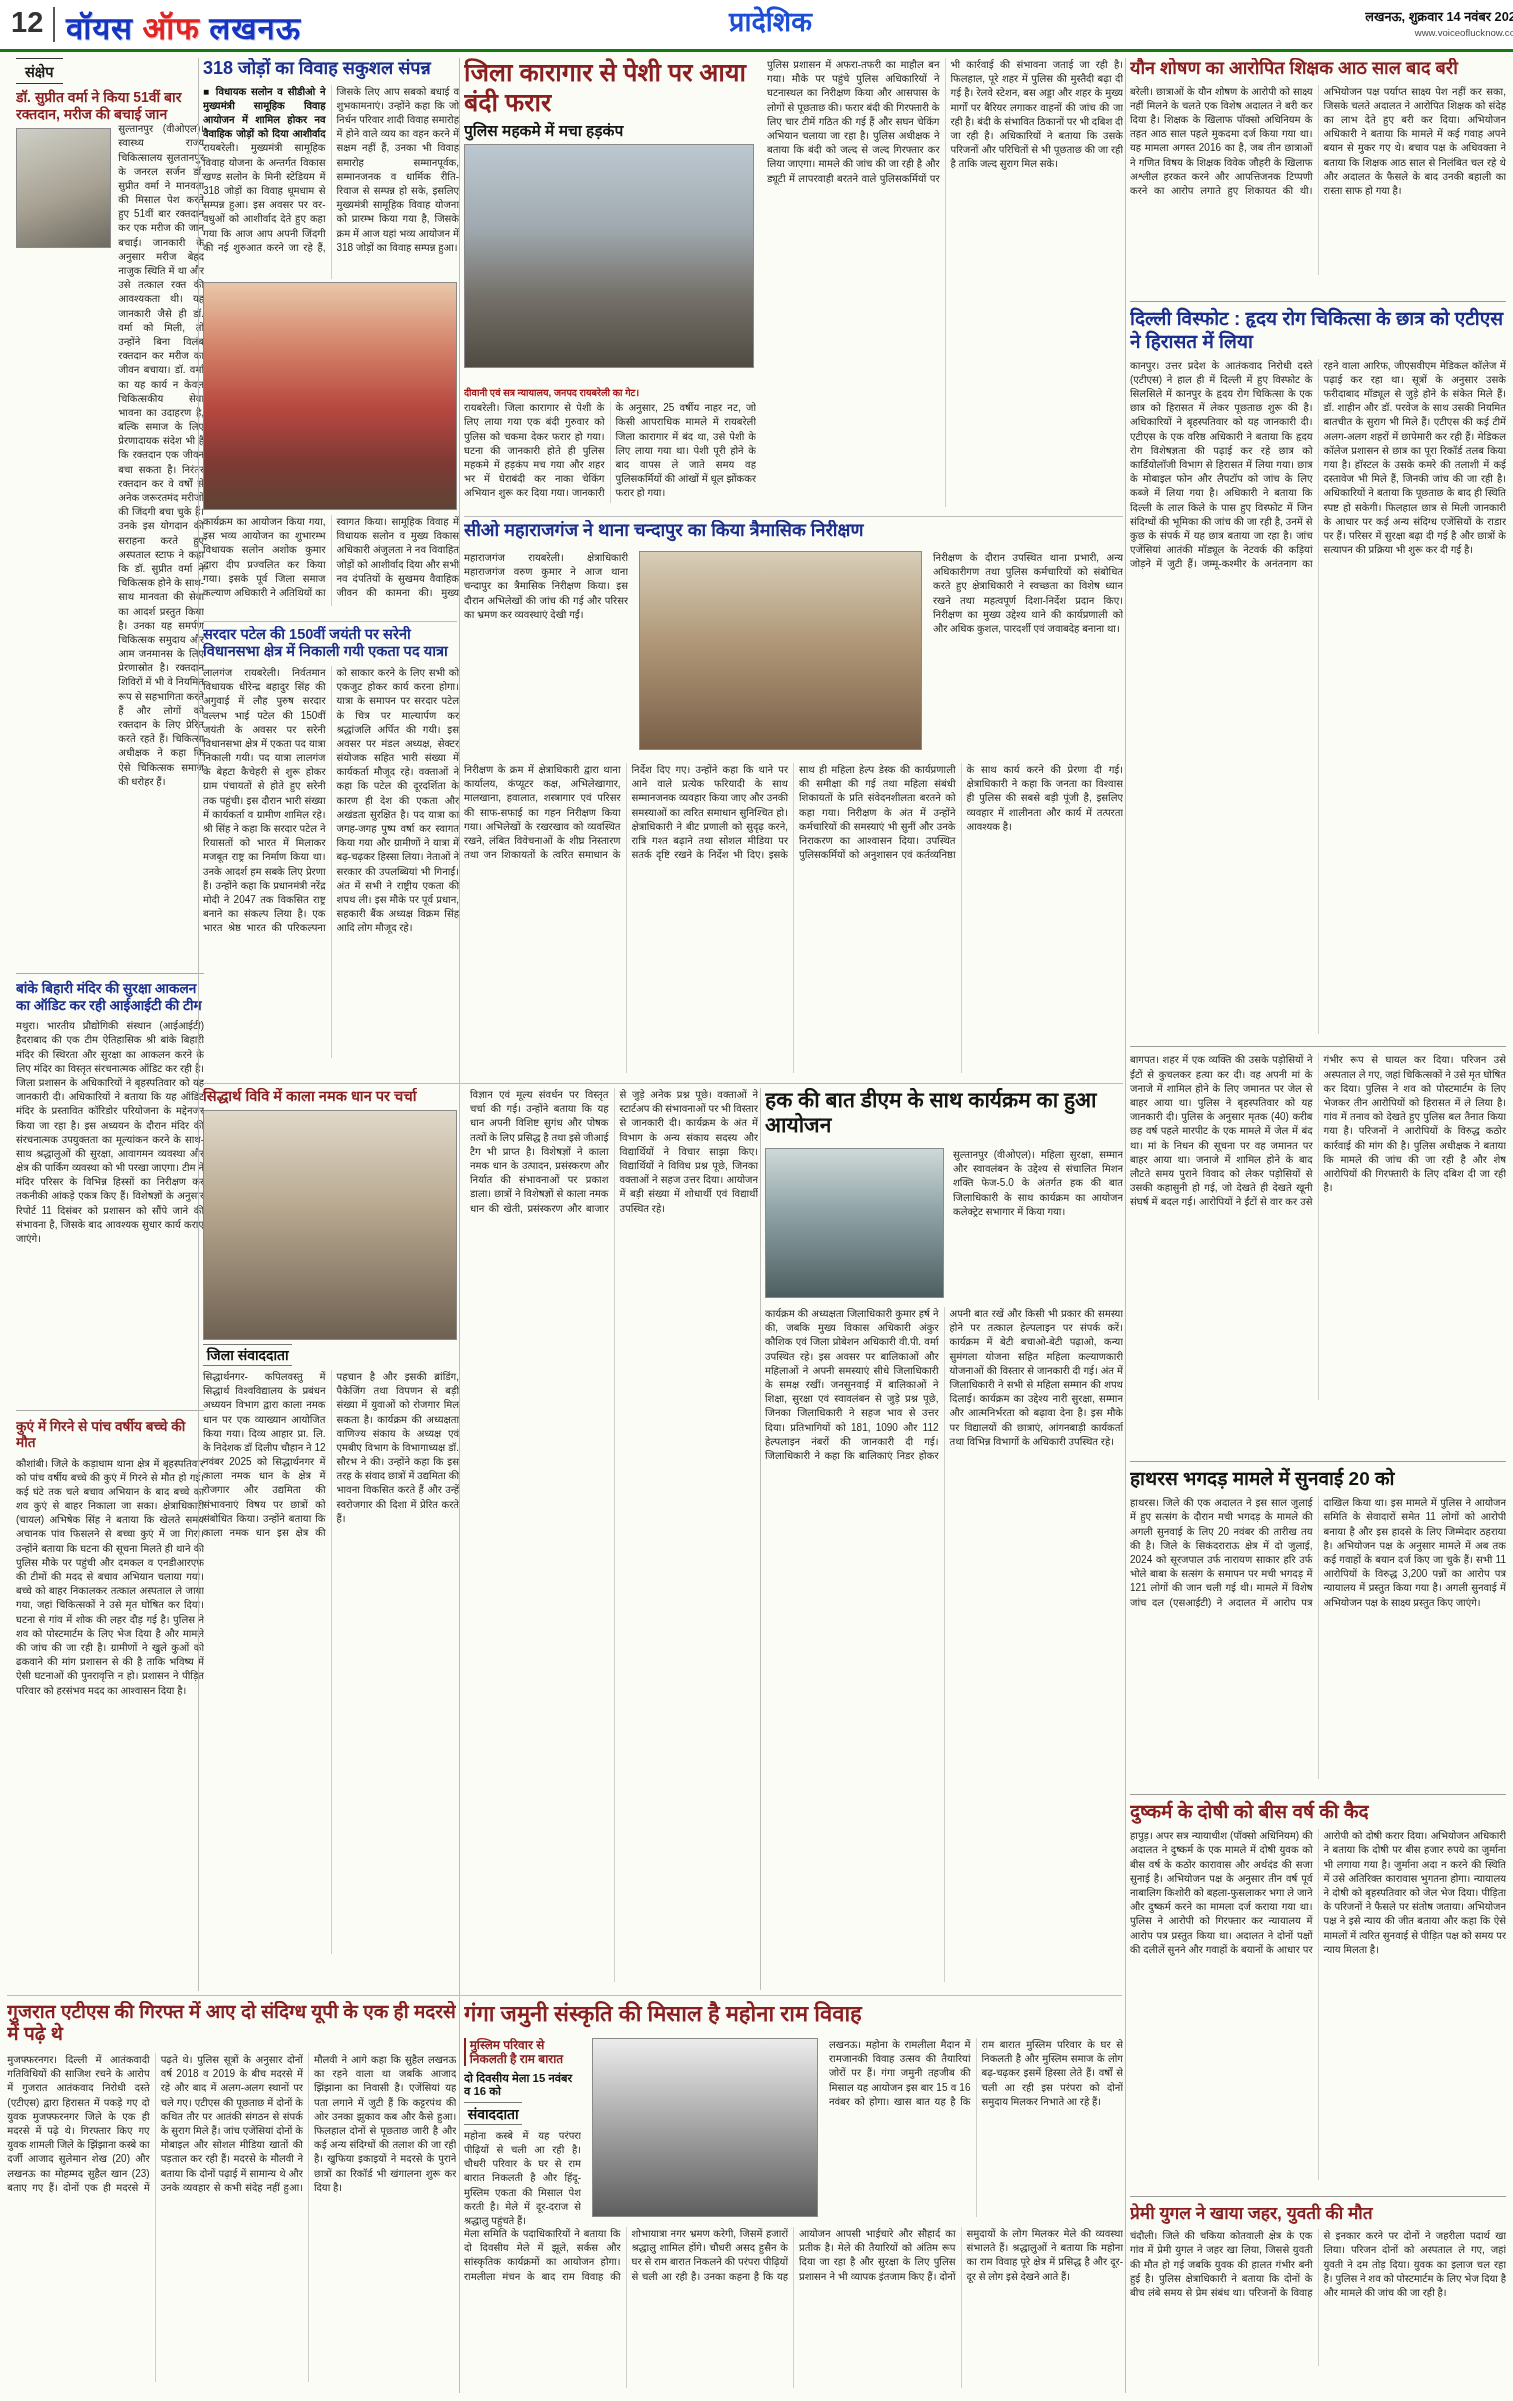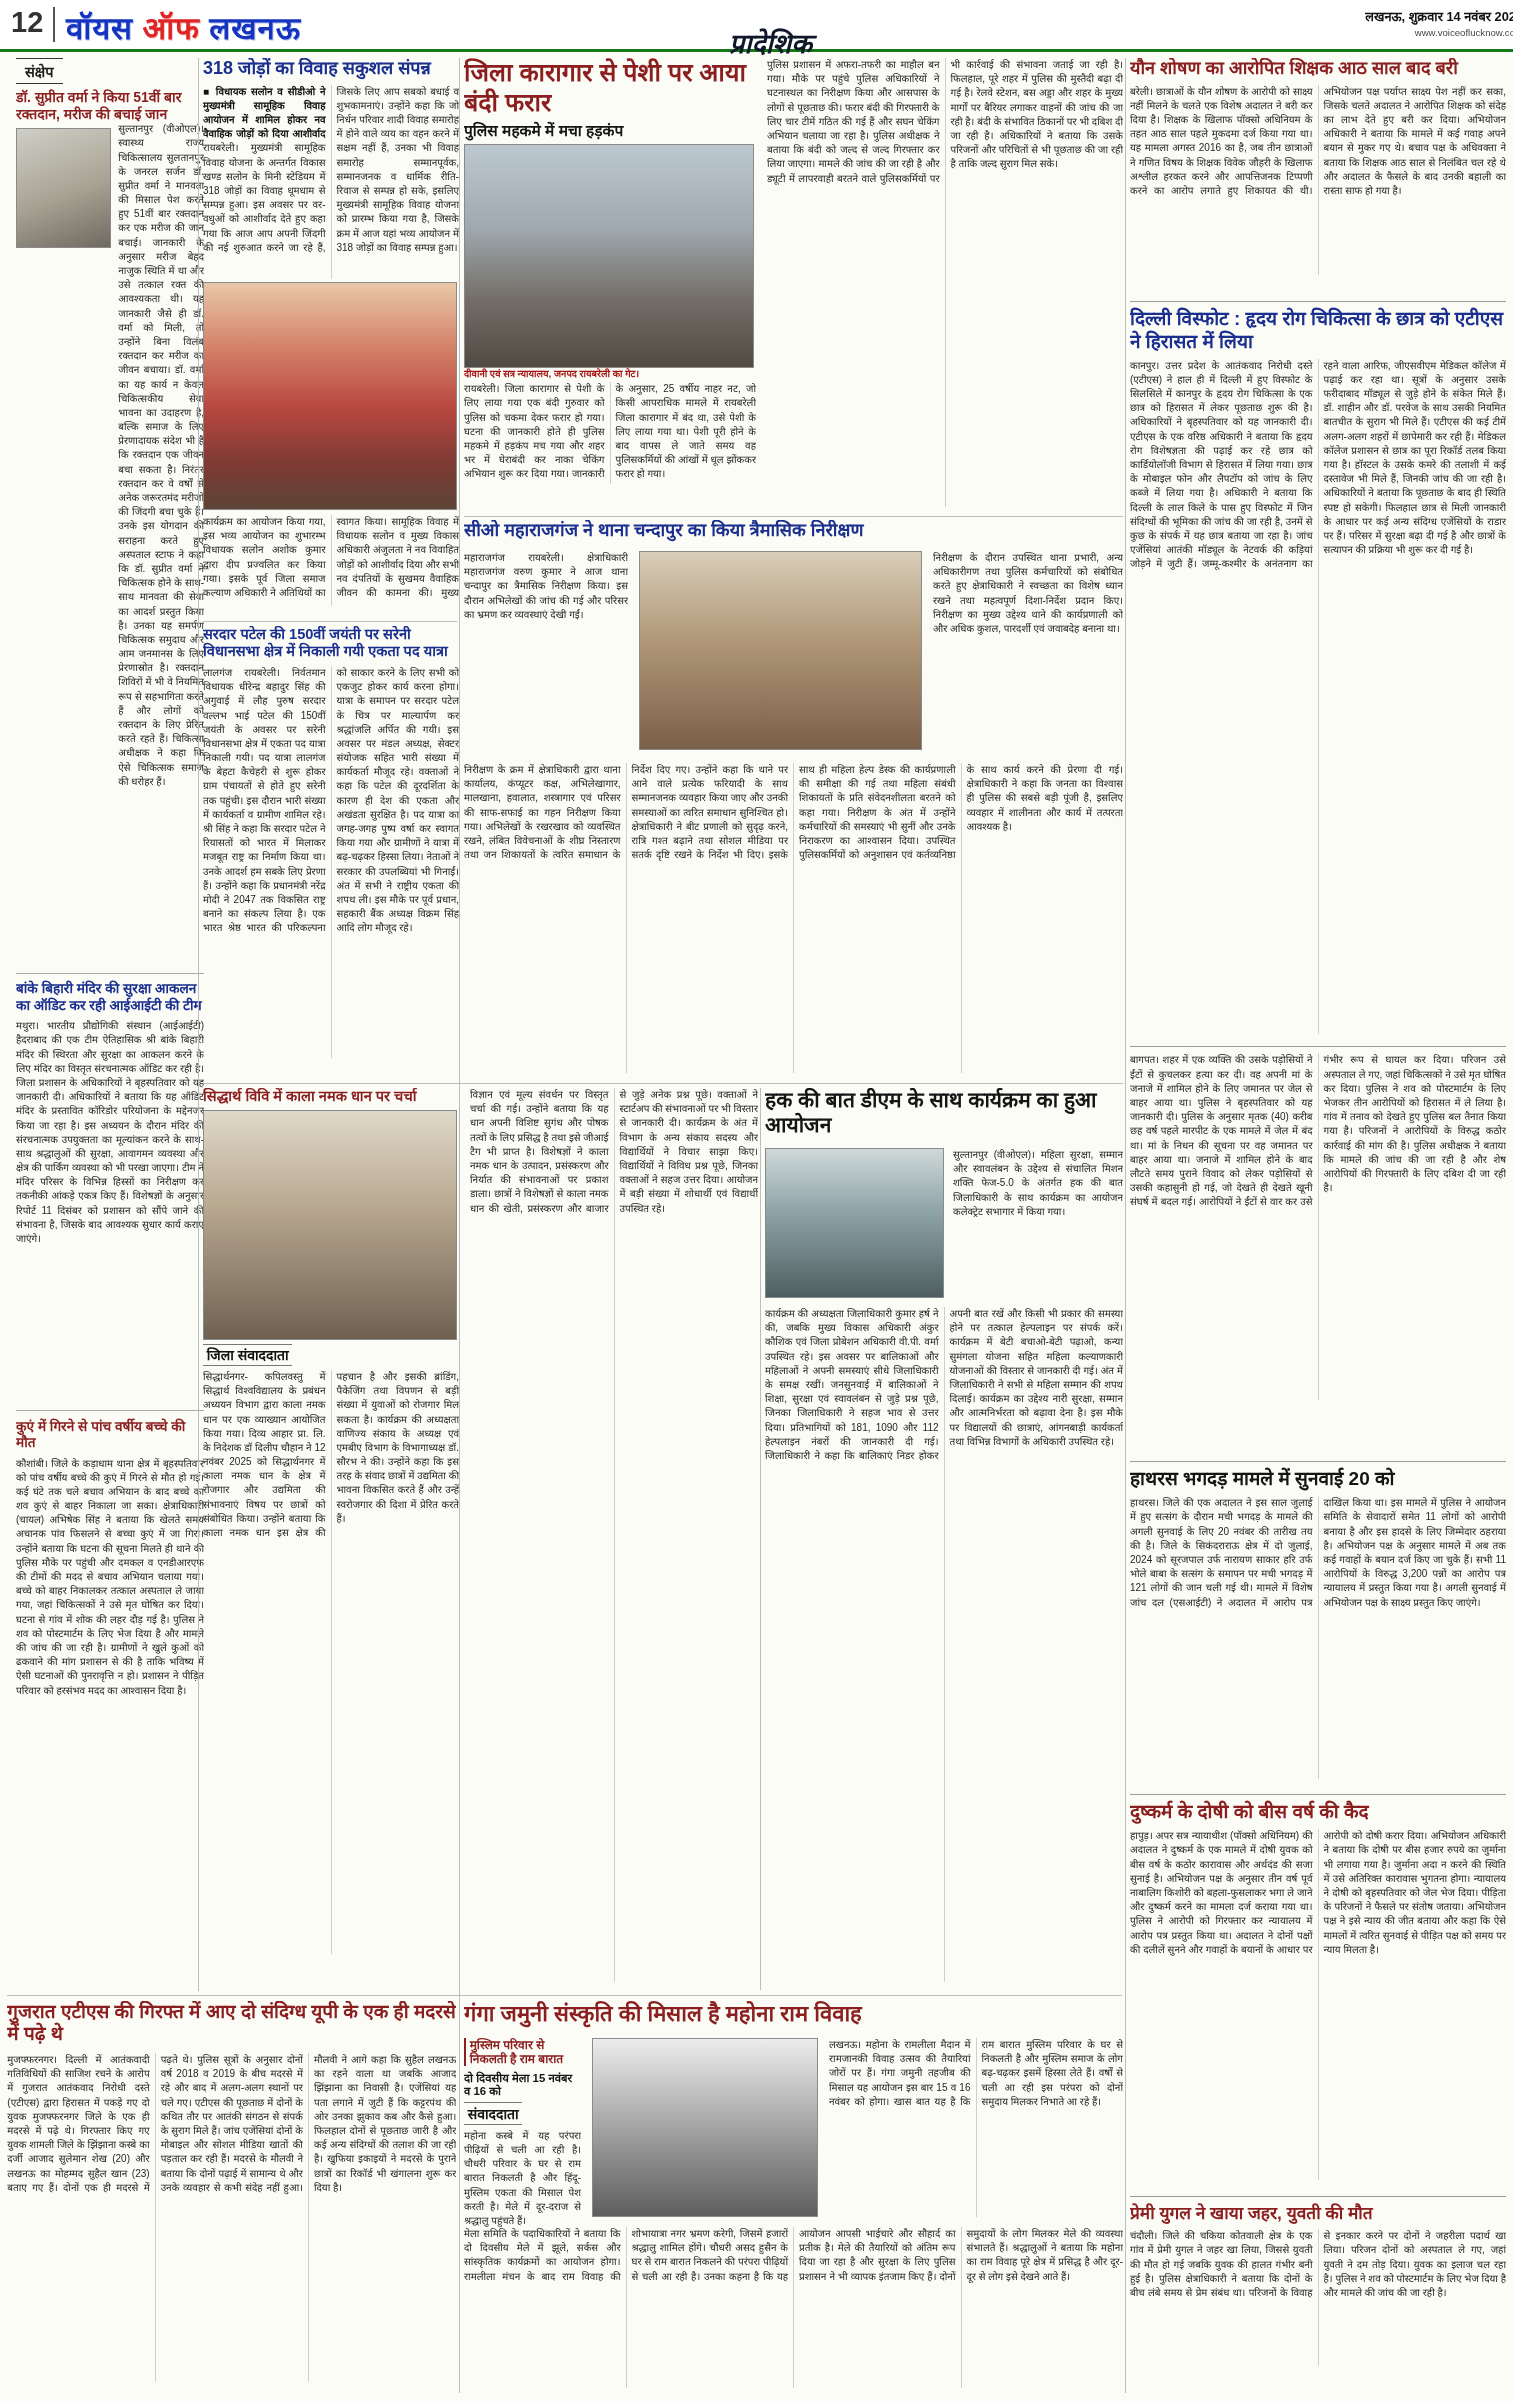--- a/index.html
+++ b/index.html
@@ -9,35 +9,35 @@
     overflow:hidden;
   }
   .abs{position:absolute;}
   
   #hdr{position:absolute;left:0;top:0;width:1513px;height:49px;background:#ffffff;border-bottom:3.7px solid #157a15;padding-left:28px;}
   .pgnum{position:absolute;left:11px;top:5.5px;font-size:29px;font-weight:700;color:#333;}
   .hsep{position:absolute;left:53px;top:7.3px;width:1.8px;height:35px;background:#555;}
   .mtitle{position:absolute;left:66px;top:5.5px;font-size:31px;font-weight:700;letter-spacing:0.9px;}
   .tw-blue{color:#1535c0;text-shadow:0.9px 0.9px 0 #b8c4ee;}
   .tw-red{color:#e02424;text-shadow:0.9px 0.9px 0 #f2c0c0;}
-  .msection{position:absolute;left:50%;transform:translateX(-50%);top:24px;font-size:27px;font-weight:700;color:#0f172a;font-style:italic;}
+  .msection{position:absolute;left:50%;transform:translateX(-50%);top:2px;font-size:27px;font-weight:700;color:#1d4ed8;}
   .mright{position:absolute;right:18px;top:7.3px;text-align:right;}
   .mdate{font-size:12.8px;font-weight:700;color:#111;}
   .msite{font-size:9.6px;color:#444;margin-top:1.8px;}
   
   .hl{font-weight:700;line-height:1.18;margin:0;}
   .maroon{color:#8b1f1f;}
   .navy{color:#1a2f8f;}
   .dark{color:#151515;}
   .bd{font-size:10px;line-height:1.42;text-align:justify;color:#242424;overflow:hidden;}
   .c2{column-count:2;column-gap:11px;column-rule:0.9px solid #cfcfcf;}
   .c3{column-count:3;column-gap:11px;column-rule:0.9px solid #cfcfcf;}
   .c4{column-count:4;column-gap:11px;column-rule:0.9px solid #cfcfcf;}
   .ph{border:0.9px solid #8a8a8a;box-sizing:border-box;}
-  .cap{font-size:9.6px;font-weight:700;color:#a31616;margin-top:0;line-height:1.25;}
+  .cap{font-size:9.6px;font-weight:700;color:#a31616;margin-top:19px;line-height:1.25;}
   .credit{display:inline-block;font-size:14px;font-weight:700;color:#111;border-top:0.9px solid #777;border-bottom:0.9px solid #777;padding:0.9px 3.7px;margin:3.7px 0;}
   .vl{position:absolute;width:0.9px;background:#bdbdbd;}
   .hr{position:absolute;height:0.9px;background:#bdbdbd;}
   .lede-b{font-weight:700;color:#111;}
   
   .ph-portrait{background:linear-gradient(160deg,#cfcfc6 0%,#a8a294 55%,#6e6a60 100%);}
   .ph-wedding{background:linear-gradient(180deg,#e8c8a8 0%,#d4836a 28%,#b84840 55%,#7e3a34 80%,#5d4436 100%);}
   .ph-jail{background:linear-gradient(180deg,#bcc8d0 0%,#9fa8ae 38%,#75716a 68%,#4f4a42 100%);}
   .ph-co{background:linear-gradient(180deg,#d8cdb8 0%,#b09878 45%,#7a5f48 100%);}
   .ph-sem{background:linear-gradient(180deg,#e0d8c8 0%,#b8a890 42%,#6f6152 100%);}

